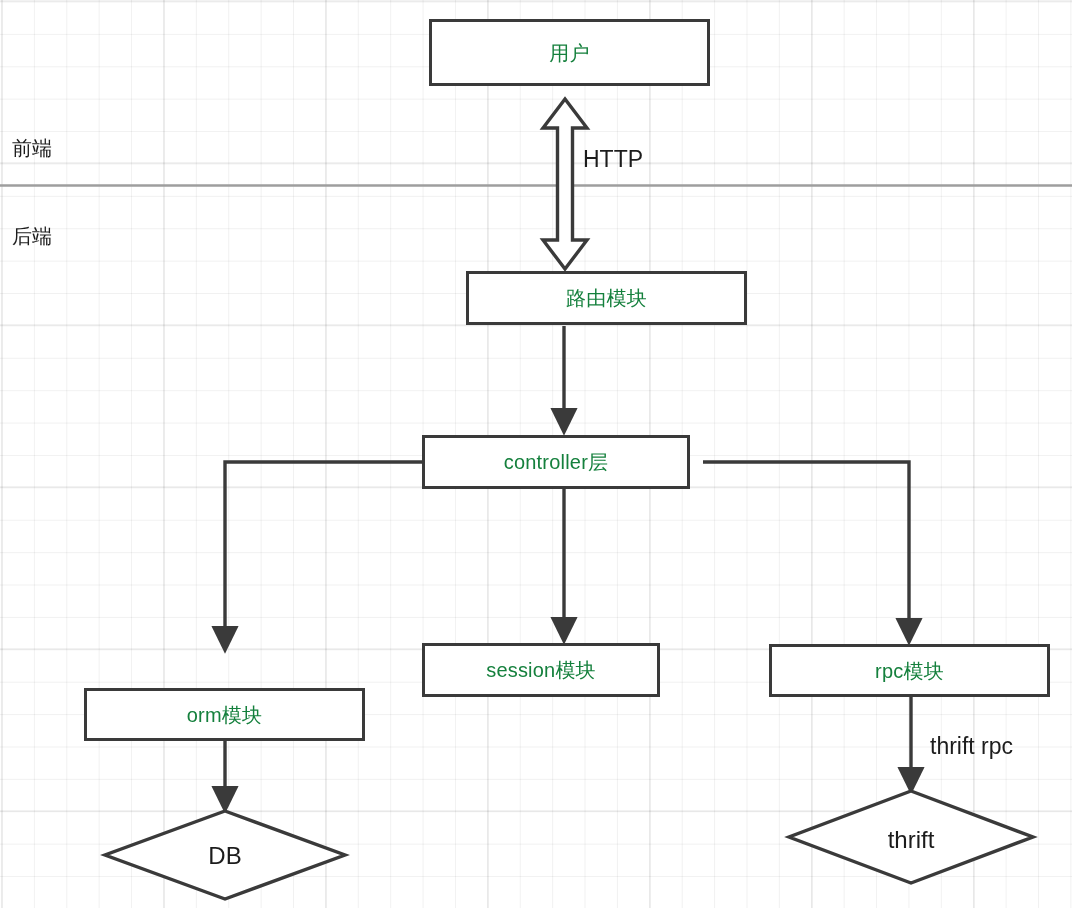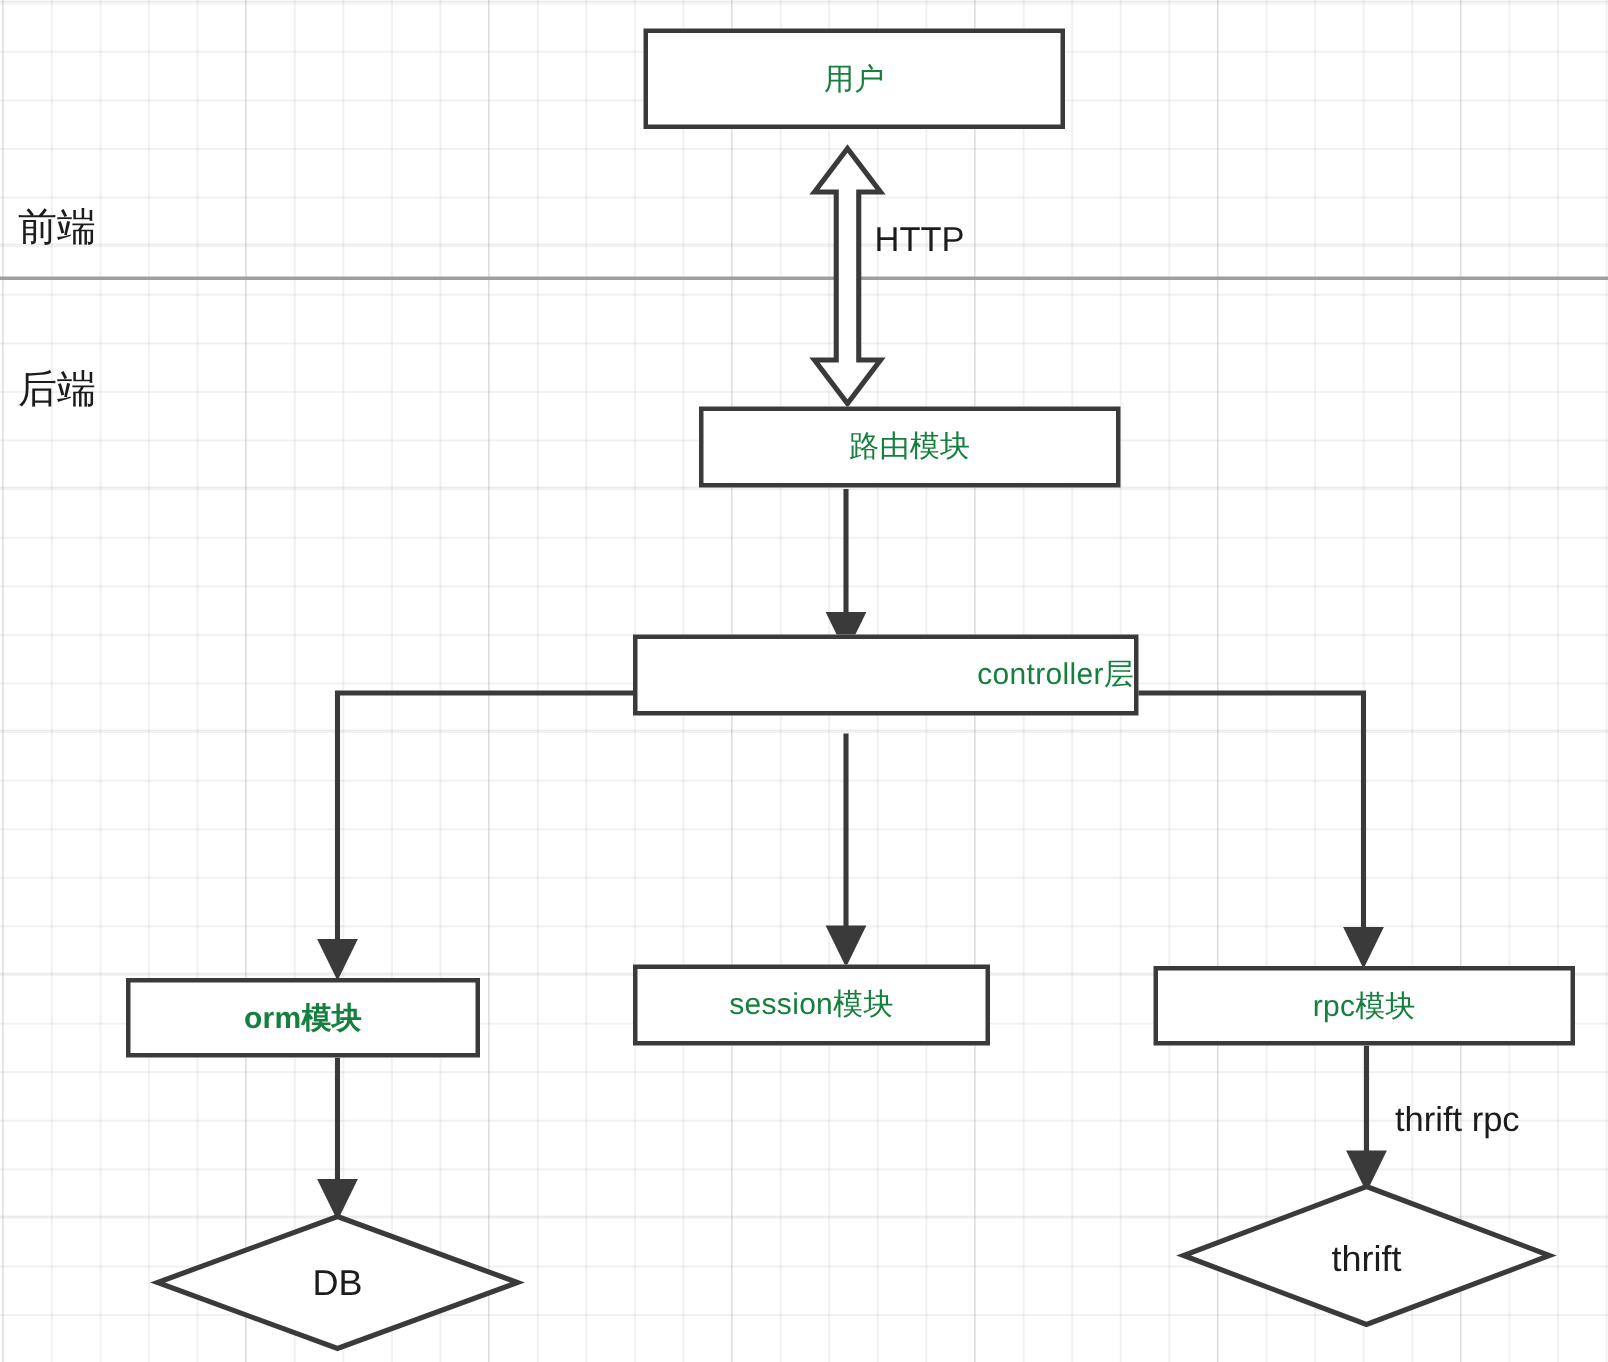--- a/index.html
+++ b/index.html
@@ -37,23 +37,24 @@
     display:flex;align-items:center;justify-content:center;
     color:#15803d;
     font-size:20px;
     line-height:1;
     letter-spacing:0.2px;
     white-space:nowrap;
   }
   .zone-label{
     position:absolute;
     color:#1c1c1c;
-    font-size:26px;
+    font-size:20px;
     line-height:1;
     white-space:nowrap;
+    font-family:Liberation Serif, serif;
   }
   .edge-label{
     position:absolute;
     color:#1c1c1c;
     font-size:23px;
     line-height:1;
     white-space:nowrap;
     background:transparent;
   }
   .dia-text{
@@ -97,35 +98,35 @@
     <line x1="225" y1="705" x2="225" y2="805" stroke="#3a3a3a" stroke-width="3.4" marker-end="url(#solidArrow)"></line>
 
     <line x1="911" y1="697" x2="911" y2="786" stroke="#3a3a3a" stroke-width="3.4" marker-end="url(#solidArrow)"></line>
 
     <polygon points="225,811 345,855 225,899 105,855" fill="#ffffff" stroke="#3a3a3a" stroke-width="3.4" stroke-linejoin="miter"></polygon>
 
     <polygon points="911,791 1033,837 911,883 789,837" fill="#ffffff" stroke="#3a3a3a" stroke-width="3.4" stroke-linejoin="miter"></polygon>
   </svg>
 
   <div class="zone-label" style="left:12px;top:138px;">前端</div>
-  <div class="zone-label" style="left:12px;top:226px;margin-top:20px;">后端</div>
+  <div class="zone-label" style="left:12px;top:226px;">后端</div>
 
   <div class="node" style="left:429px;top:19px;width:281px;height:67px;">
     <span>用户</span>
   </div>
 
   <div class="node" style="left:422px;top:271px;width:281px;height:54px;margin-left:44px;">
     <span>路由模块</span>
   </div>
 
-  <div class="node" style="left:422px;top:423px;width:337px;height:54px;justify-content:flex-end;">
+  <div class="node" style="left:422px;top:435px;width:268px;height:54px;">
     <span>controller层</span>
   </div>
 
-  <div class="node" style="left:84px;top:652px;width:236px;height:53px;font-weight:bold;">
+  <div class="node" style="left:84px;top:688px;width:281px;height:53px;">
     <span>orm模块</span>
   </div>
 
   <div class="node" style="left:422px;top:643px;width:238px;height:54px;">
     <span>session模块</span>
   </div>
 
   <div class="node" style="left:769px;top:644px;width:281px;height:53px;">
     <span>rpc模块</span>
   </div>

